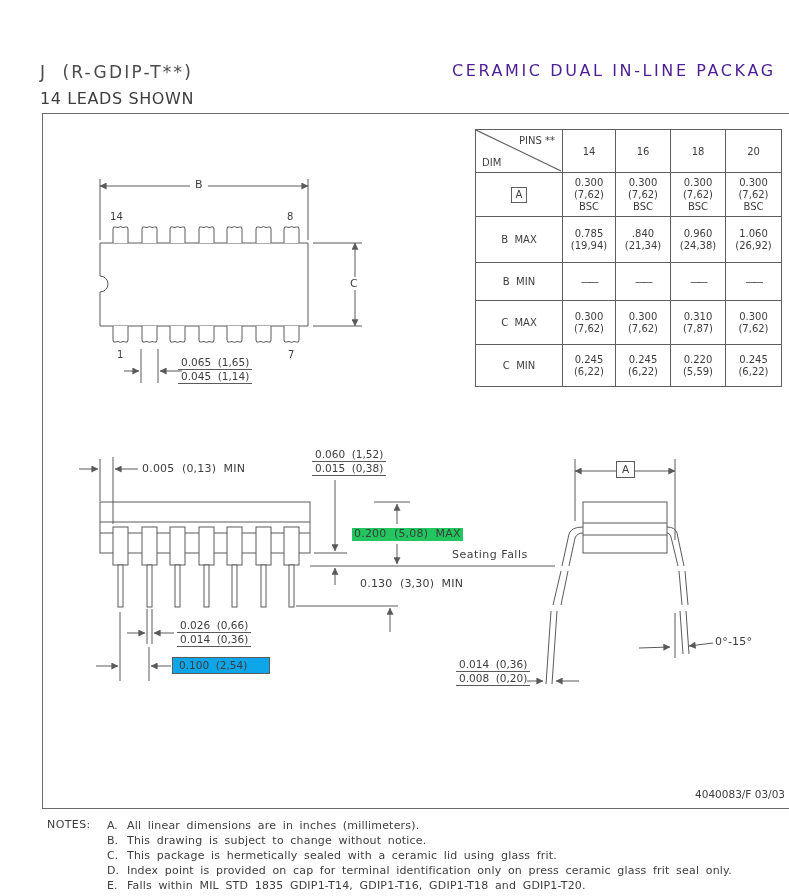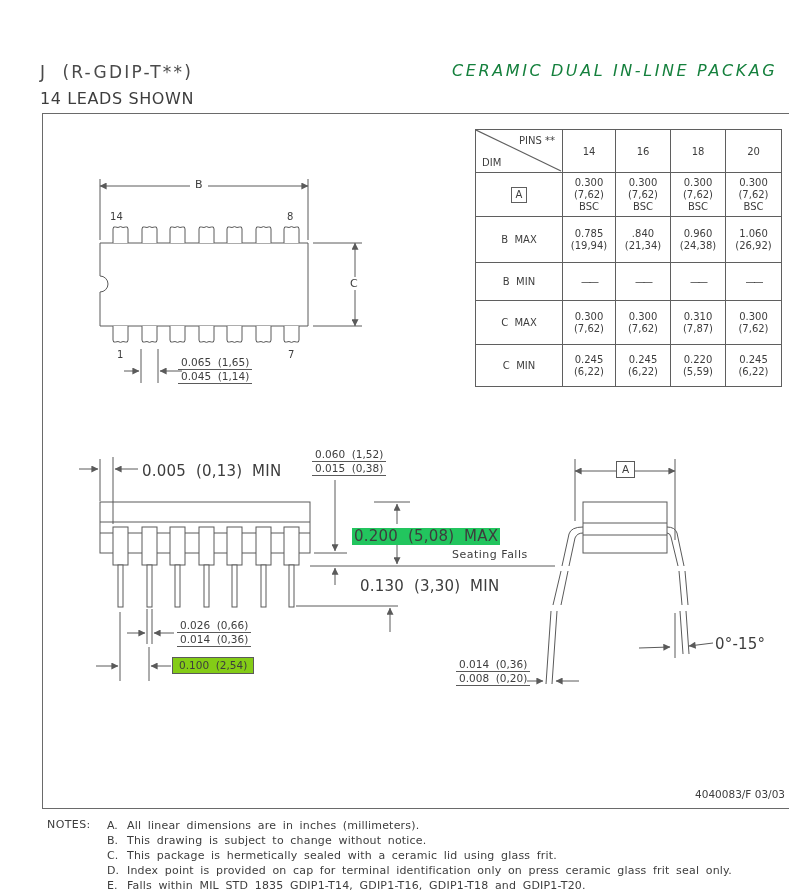--- a/index.html
+++ b/index.html
@@ -1,30 +1,30 @@
 <!DOCTYPE html>
 <html><head>
 <meta charset="utf-8">
 <style>
   html,body{margin:0;padding:0;background:#fff;}
   #page{position:relative;width:789px;height:896px;overflow:hidden;background:#fff;
         font-family:"DejaVu Sans","Liberation Sans",sans-serif;color:#3d3d3d;}
   .abs{position:absolute;}
   .title-left{left:40px;top:62px;font-size:17px;letter-spacing:2.2px;white-space:pre;color:#4a4a4a;}
   .subtitle-left{left:40px;top:89px;font-size:16px;letter-spacing:.6px;white-space:pre;}
-  .title-right{left:452px;top:61px;font-size:16px;letter-spacing:2.6px;white-space:nowrap;color:#15803d;font-style:italic;}
+  .title-right{left:452px;top:61px;font-size:16px;letter-spacing:2.6px;white-space:nowrap;color:#4c1d95;}
   .frame{left:42px;top:113px;width:754px;height:694px;border:1px solid #6a6a6a;}
   svg.lines{left:0;top:0;}
   .ln{stroke:#5a5a5a;stroke-width:1;fill:none;}
   .wh{stroke:#5a5a5a;stroke-width:1;fill:#fff;}
-  .dim{font-size:15px;white-space:pre;letter-spacing:.2px;line-height:1.15;}
+  .dim{font-size:11px;white-space:pre;letter-spacing:.2px;line-height:1.15;}
   .dimsm{font-size:10px;white-space:pre;letter-spacing:.2px;}
   .letterlab{background:#fff;text-align:center;font-size:11px;padding:0 5px;}
   .frac .l{border-bottom:1px solid #5a5a5a;padding:0 3px 1px 3px;white-space:pre;font-size:10.5px;text-align:center;}
-  .boxed{border:1px solid #5a5a5a;background:#84cc16;font-size:10.5px;white-space:pre;padding:1px 6px 2px 6px;}
+  .boxed{border:1px solid #5a5a5a;background:#0ea5e9;font-size:10.5px;white-space:pre;padding:1px 22px 2px 6px;}
   .boxA{border:1px solid #5a5a5a;background:#fff;font-size:10.5px;text-align:center;padding:1px 5px 2px 5px;}
   .seat{font-size:11px;letter-spacing:.5px;white-space:pre;}
   .docnum{left:620px;top:788px;width:165px;text-align:right;font-size:10.5px;white-space:pre;}
   
   table.dimtab{position:absolute;left:475px;top:129px;border-collapse:collapse;table-layout:fixed;
                font-size:10px;color:#3d3d3d;}
   table.dimtab td,table.dimtab th{border:1px solid #5f5f5f;padding:0;vertical-align:middle;
                text-align:center;font-weight:normal;}
   td.val{white-space:pre-line;line-height:1.2;}
   td.rowlab{white-space:pre;font-size:10px;}

